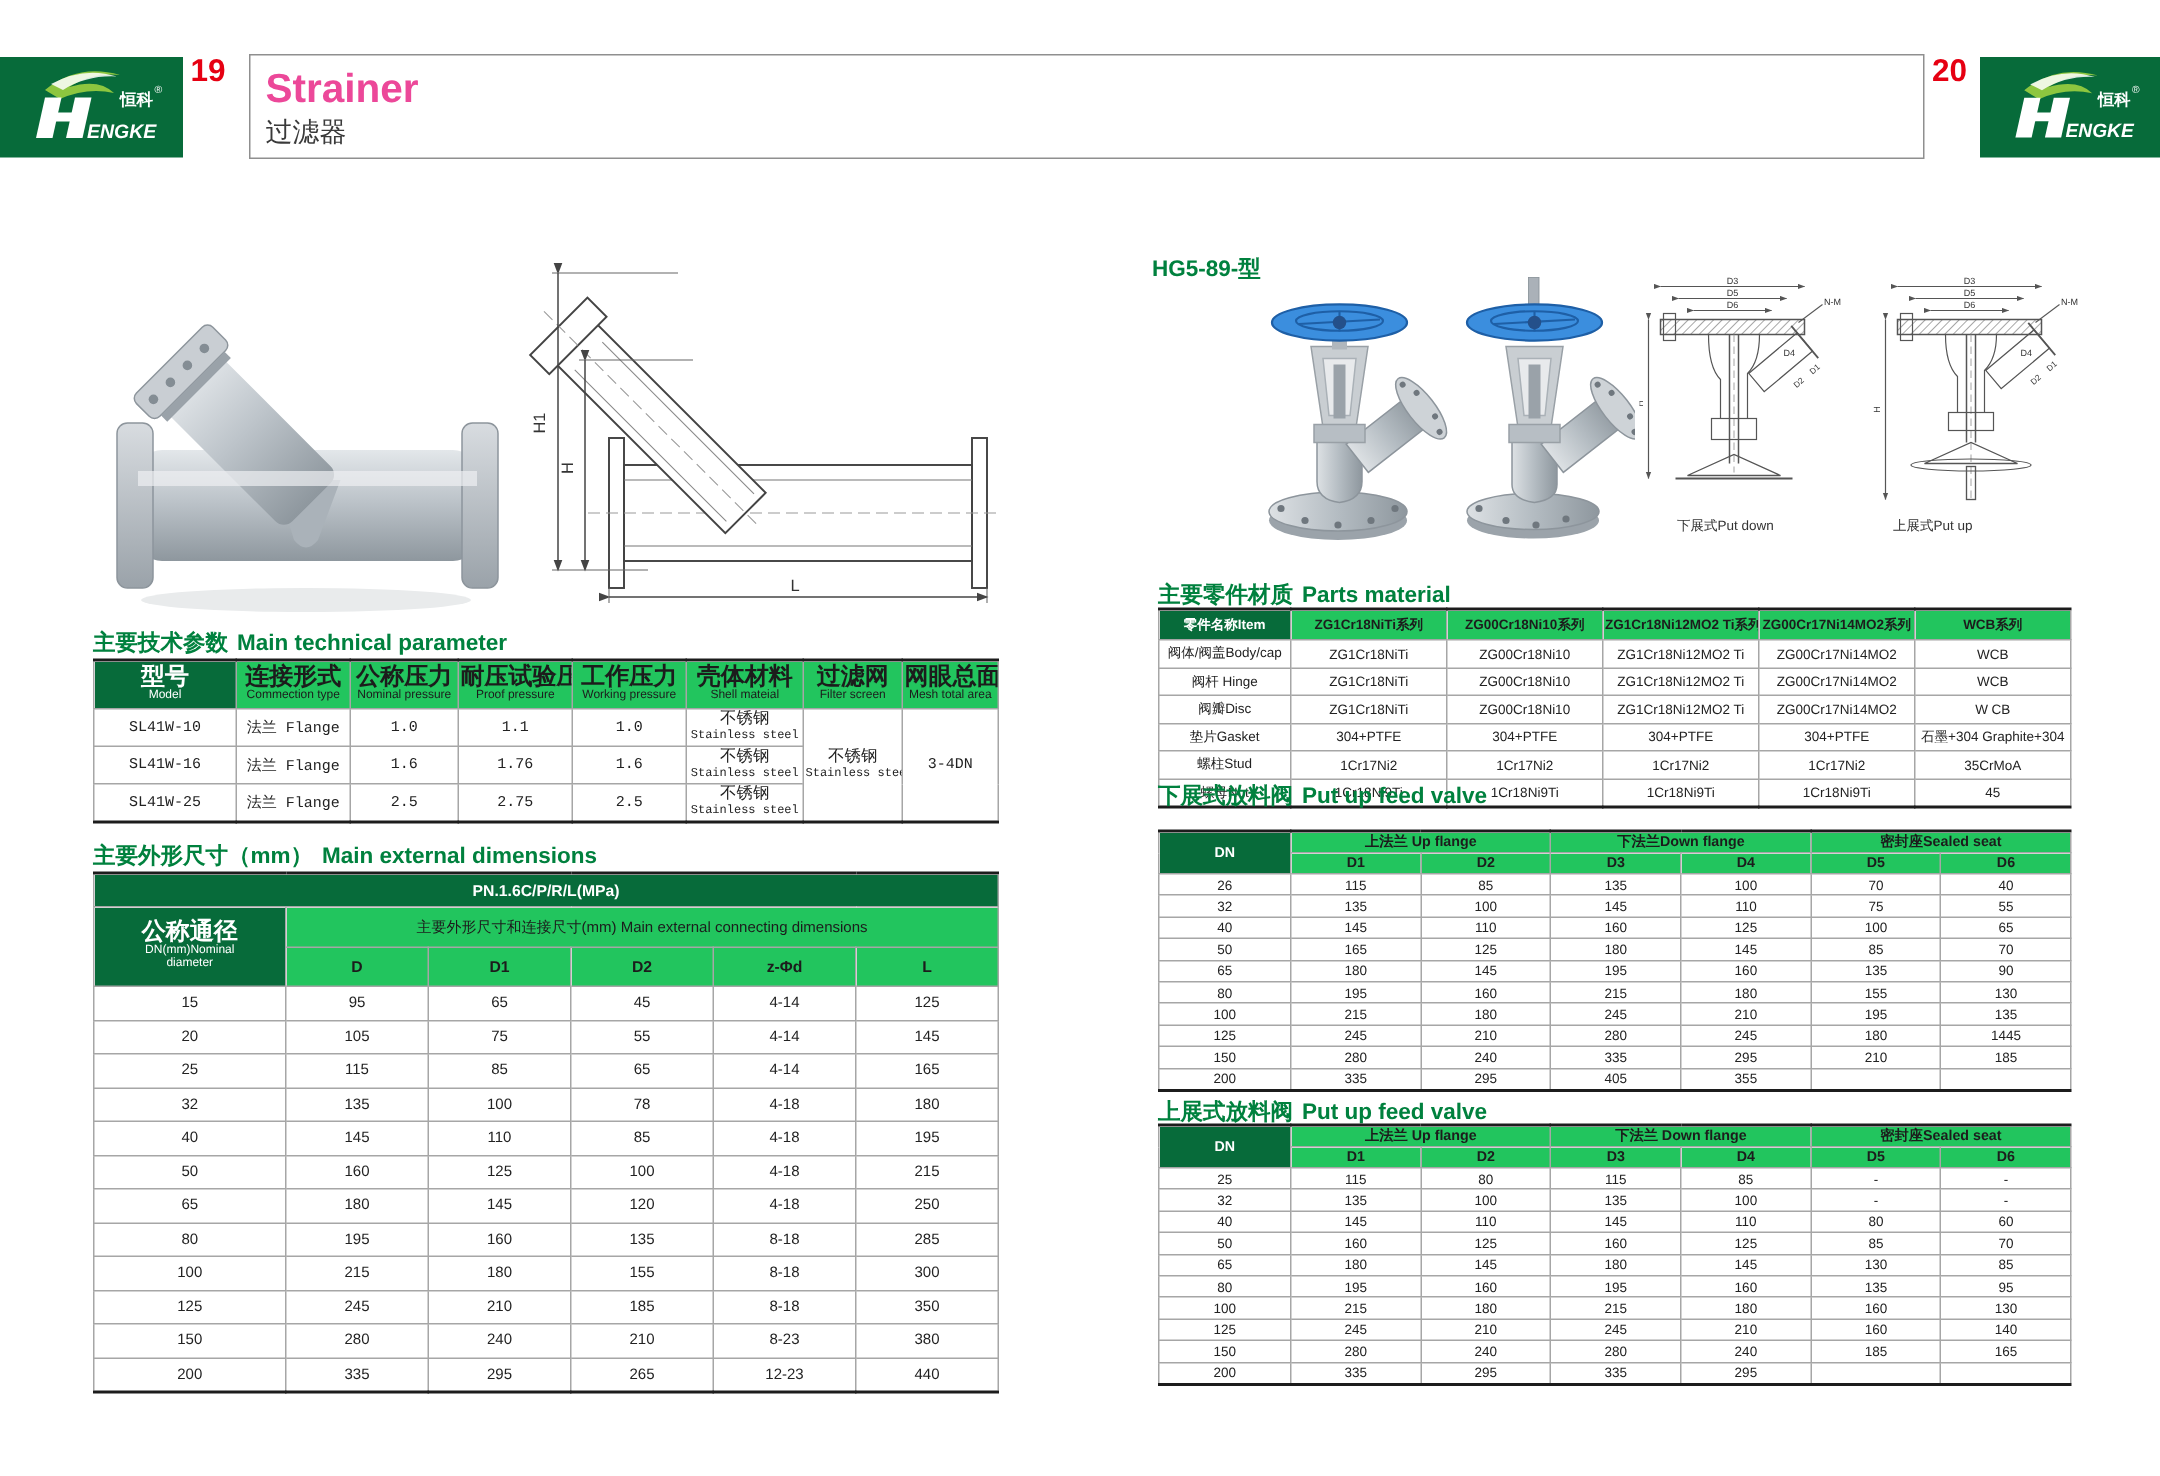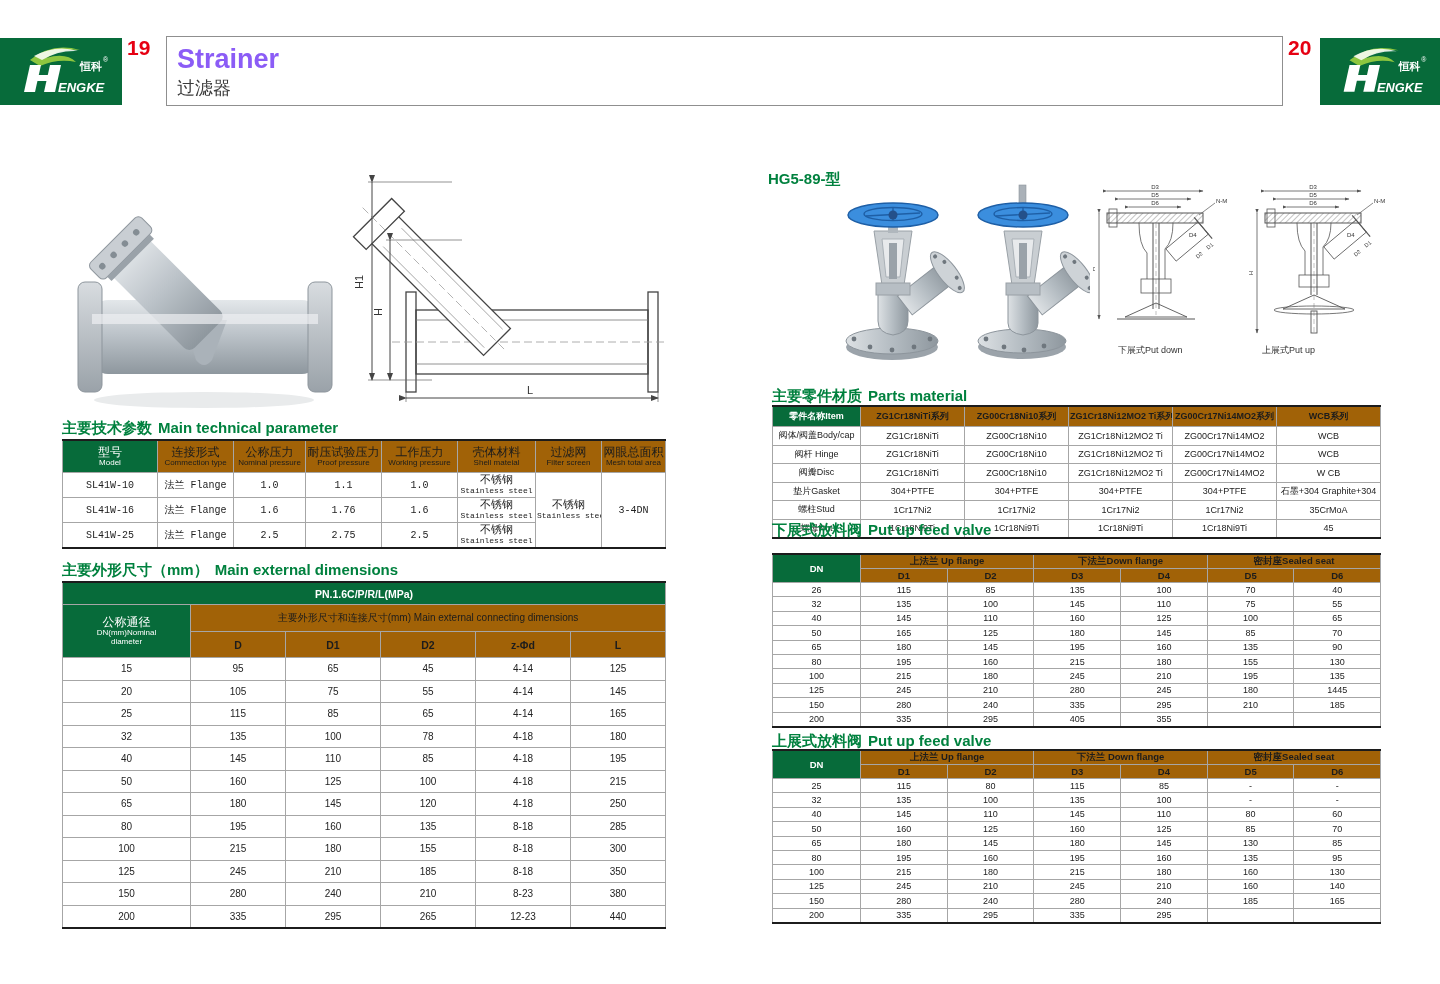--- a/index.html
+++ b/index.html
@@ -5,35 +5,35 @@
   html,body{margin:0;padding:0;}
   body{width:1440px;height:984px;position:relative;background:#ffffff;
        font-family:"Liberation Sans",sans-serif;color:#222;overflow:hidden;}
   .abs{position:absolute;}
 
   
   .logo-box{background:#076b3a;}
   .page-num{color:#e60012;font-weight:bold;font-size:21px;font-family:"Liberation Sans",sans-serif;}
   #title-box{border:1px solid #8f8f8f;background:#fff;}
   .title-group{position:absolute;top:7px;}
-  .main-title{color:#8b5cf6;font-weight:bold;font-size:27px;line-height:30px;letter-spacing:0px;}
+  .main-title{color:#ec4899;font-weight:bold;font-size:27px;line-height:30px;letter-spacing:0px;}
   .sub-title{color:#3a3a3a;font-size:18px;line-height:24px;margin-top:2px;}
 
   
   .sec-title{color:#00813e;font-weight:bold;font-size:15px;white-space:nowrap;}
   .sec-title .en{margin-left:6px;}
 
   
   table{border-collapse:collapse;table-layout:fixed;background:#fff;}
   .tbl{border-top:2px solid #1c1c1c;border-bottom:2px solid #1c1c1c;}
   .tbl th,.tbl td{border:1px solid #a6a6a6;text-align:center;vertical-align:middle;
       padding:0 1px;font-weight:normal;overflow:hidden;white-space:nowrap;}
   .dark{background:#076b3a;color:#fff;}
-  .lite{background:#a16207;color:#1c1c1c;}
-  .hcn{font-size:12px;font-weight:normal;line-height:12px;}
+  .lite{background:#22c55e;color:#1c1c1c;}
+  .hcn{font-size:16px;font-weight:bold;line-height:12px;}
   .hen{font-size:8px;line-height:9px;}
   .en2{font-size:8px;line-height:9px;}
   .cn2{font-size:11px;line-height:11px;}
 
   #tech-table td{height:24px;font-size:10px;font-family:Liberation Mono, monospace;}
   #tech-table th{height:31px;}
 
   #dims-table td{height:21.5px;font-size:10px;}
   #dims-table .pn{height:21px;font-size:10.5px;font-weight:bold;}
   #dims-table .group{height:26px;font-size:10px;}

